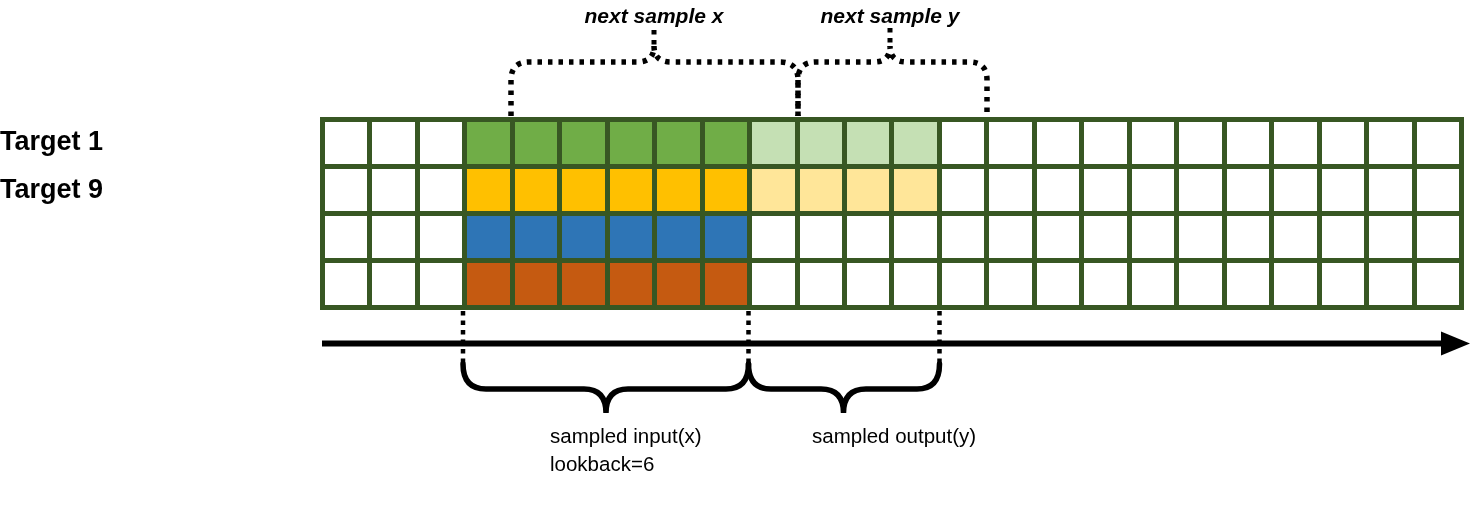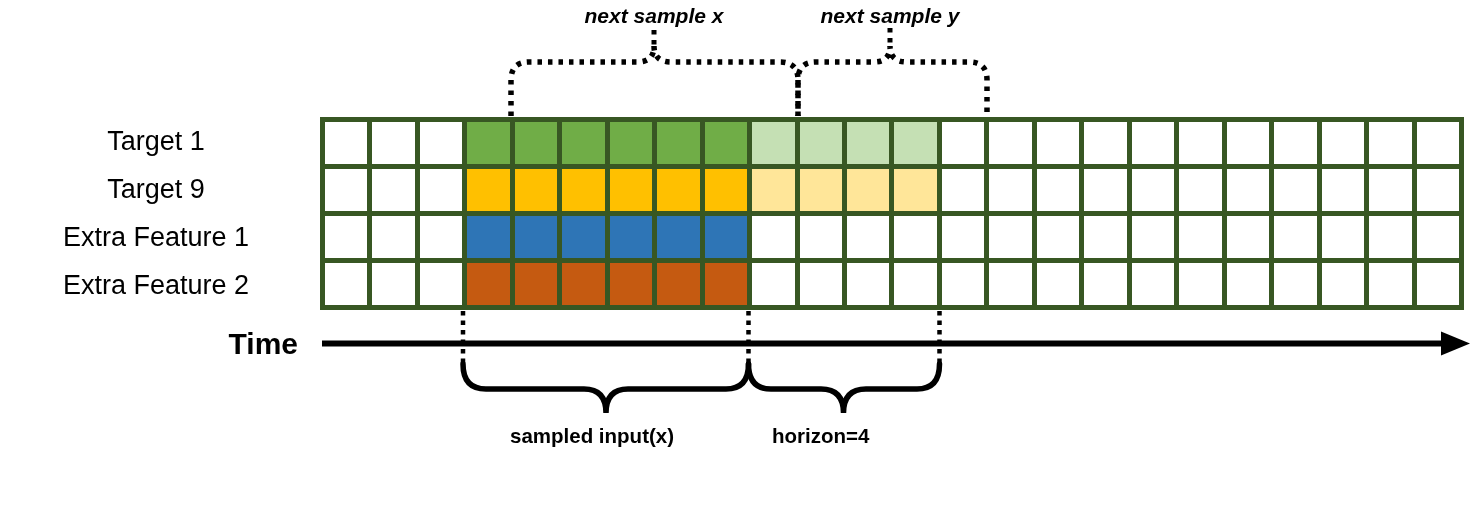--- a/index.html
+++ b/index.html
@@ -16,55 +16,53 @@
     font-size:29px;font-weight:700;letter-spacing:0px;
   }
   .next-label{
     position:absolute;top:4px;transform:translateX(-50%);
     font-size:21px;font-weight:700;font-style:italic;white-space:nowrap;
   }
   #next-x{left:654px;}
   #next-y{left:890px;}
   .row-label{
     position:absolute;left:0;width:312px;height:48px;
-    text-align:center;font-size:27px;font-weight:400;
+    text-align:left;font-size:27px;font-weight:700;
     line-height:48px;white-space:nowrap;
   }
   #sample-grid{
     position:absolute;left:320px;top:117px;width:1144px;height:193px;
     box-sizing:border-box;
     display:grid;gap:5px;padding:5px;
     background:#385723;
   }
   .cell{background:#fff;}
   #time-label{
     position:absolute;left:180px;top:327px;width:118px;
     text-align:right;font-size:30px;font-weight:700;
   }
   svg.overlay{position:absolute;left:0;top:0;pointer-events:none;}
   .note-block{
     position:absolute;top:422px;
-    font-size:20.5px;font-weight:700;line-height:28px;white-space:nowrap;
+    font-size:20.5px;font-weight:400;line-height:28px;white-space:nowrap;margin-left:40px;
   }
   #input-note{left:510px;}
   #output-note{left:772px;}
 </style>
 </head>
 <body>
 
 <div id="canvas">
 
 
   <div id="next-x" class="next-label">next sample x</div>
   <div id="next-y" class="next-label">next sample y</div>
 
   <div class="row-label" style="top:117px">Target 1</div>
   <div class="row-label" style="top:165px">Target 9</div>
-  <div class="row-label" style="top:213px">Extra Feature 1</div>
-  <div class="row-label" style="top:261px">Extra Feature 2</div>
 
   <div id="sample-grid" style="grid-template-columns: repeat(24, 1fr);">
       <div class="cell" style="background: rgb(255, 255, 255);"></div>
       <div class="cell" style="background: rgb(255, 255, 255);"></div>
       <div class="cell" style="background: rgb(255, 255, 255);"></div>
       <div class="cell" style="background: rgb(112, 173, 71);"></div>
       <div class="cell" style="background: rgb(112, 173, 71);"></div>
       <div class="cell" style="background: rgb(112, 173, 71);"></div>
       <div class="cell" style="background: rgb(112, 173, 71);"></div>
       <div class="cell" style="background: rgb(112, 173, 71);"></div>
@@ -151,21 +149,20 @@
       <div class="cell" style="background: rgb(255, 255, 255);"></div>
       <div class="cell" style="background: rgb(255, 255, 255);"></div>
       <div class="cell" style="background: rgb(255, 255, 255);"></div>
       <div class="cell" style="background: rgb(255, 255, 255);"></div>
       <div class="cell" style="background: rgb(255, 255, 255);"></div>
       <div class="cell" style="background: rgb(255, 255, 255);"></div>
       <div class="cell" style="background: rgb(255, 255, 255);"></div>
       <div class="cell" style="background: rgb(255, 255, 255);"></div>
     </div>
 
-  <div id="time-label">Time</div>
 
   <svg class="overlay" width="1476" height="516" viewBox="0 0 1476 516">
 
     <path d="M 654 30 L 654 46" stroke="#000" stroke-width="5" fill="none" stroke-dasharray="4.5 5.5"></path>
     <path d="M 890 28 L 890 46" stroke="#000" stroke-width="5" fill="none" stroke-dasharray="4.5 5.5"></path>
 
     <path d="M 511 116 L 511 80 Q 511 62 529 62 L 637 62 Q 654 62 654 46 Q 654 62 671 62 L 780 62 Q 798 62 798 80 L 798 116" stroke="#000" stroke-width="5.5" fill="none" stroke-dasharray="4.5 6"></path>
 
     <path d="M 798 116 L 798 80 Q 798 62 816 62 L 874 62 Q 890 62 890 46 Q 890 62 907 62 L 969 62 Q 987 62 987 80 L 987 116" stroke="#000" stroke-width="5.5" fill="none" stroke-dasharray="4.5 6"></path>
 
@@ -176,18 +173,19 @@
     <path d="M 322 343.5 L 1444 343.5" stroke="#000" stroke-width="6" fill="none"></path>
     <polygon points="1441,331.5 1441,355.5 1470,343.5" fill="#000"></polygon>
 
     <path d="M 463 364 Q 463 389 486 389 L 584 389 Q 606 389 606 413 Q 606 389 628 389 L 726 389 Q 748.5 389 748.5 364" stroke="#000" stroke-width="5.5" fill="none" stroke-linecap="round"></path>
 
     <path d="M 748.5 364 Q 748.5 389 771 389 L 821 389 Q 843.5 389 843.5 413 Q 843.5 389 866 389 L 917 389 Q 939.5 389 939.5 364" stroke="#000" stroke-width="5.5" fill="none" stroke-linecap="round"></path>
   </svg>
 
   <div id="input-note" class="note-block">
     <div>sampled input(x)</div>
+    <div>lookback=6</div>
   </div>
   <div id="output-note" class="note-block">
-    <div>horizon=4</div>
+    <div>sampled output(y)</div>
   </div>
 
 </div>
 
 </body></html>

